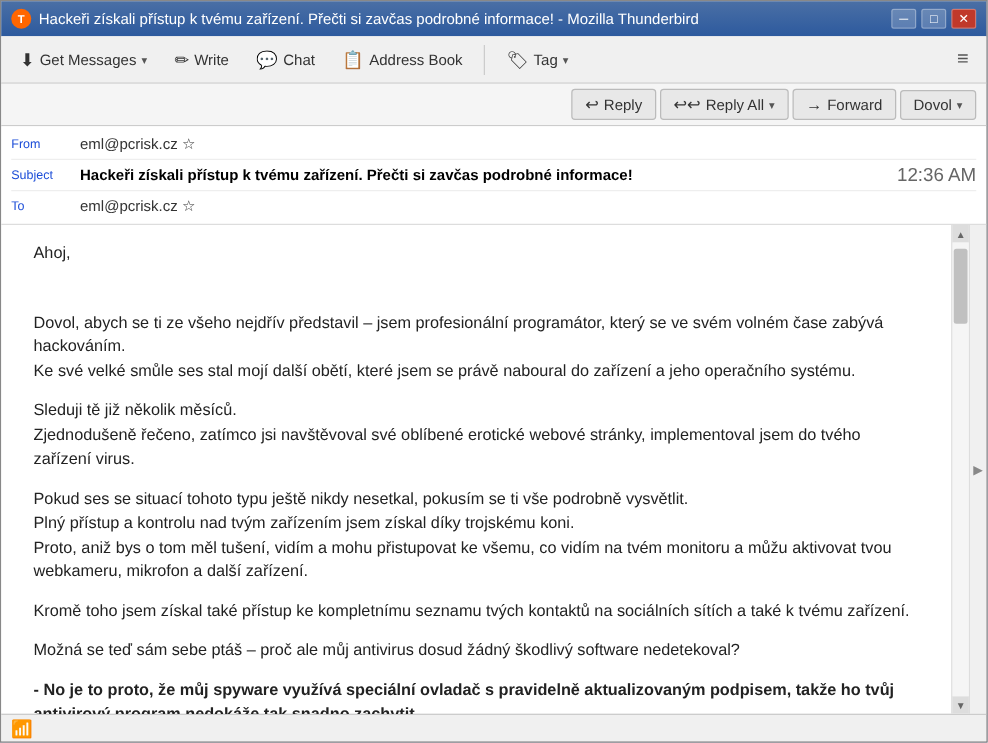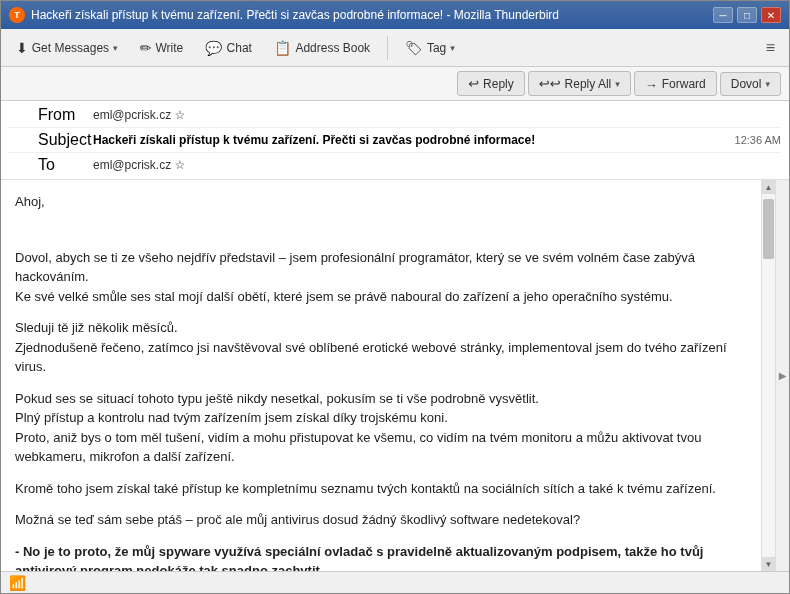--- a/index.html
+++ b/index.html
@@ -163,60 +163,59 @@
     }
 
     .email-header-row {
       display: flex;
       align-items: center;
       min-height: 20px;
       font-size: 12px;
     }
 
     .header-label {
-      color: #000000;
+      color: #1d4ed8;
       width: 55px;
       flex-shrink: 0;
-      font-size: 16px;
-      margin-left: 29px;
+      font-size: 10px;
     }
 
     .header-value {
       color: #333;
       flex: 1;
     }
 
     .header-value.bold {
       font-weight: bold;
       color: #000;
     }
 
     .header-time {
       color: #666;
-      font-size: 11px;
+      font-size: 15px;
       margin-left: auto;
     }
 
     .email-header-divider {
       border: none;
       border-top: 1px solid #eee;
       margin: 2px 0;
     }
 
     
     .email-body-container {
       flex: 1;
       display: flex;
       overflow: hidden;
       background: white;
     }
 
     .email-body {
       flex: 1;
-      padding: 12px 14px;
+      padding: 12px 26px;
       overflow-y: auto;
       font-size: 13px;
       line-height: 1.5;
       color: #222;
     }
 
     .email-body p {
       margin-bottom: 12px;
     }
 

